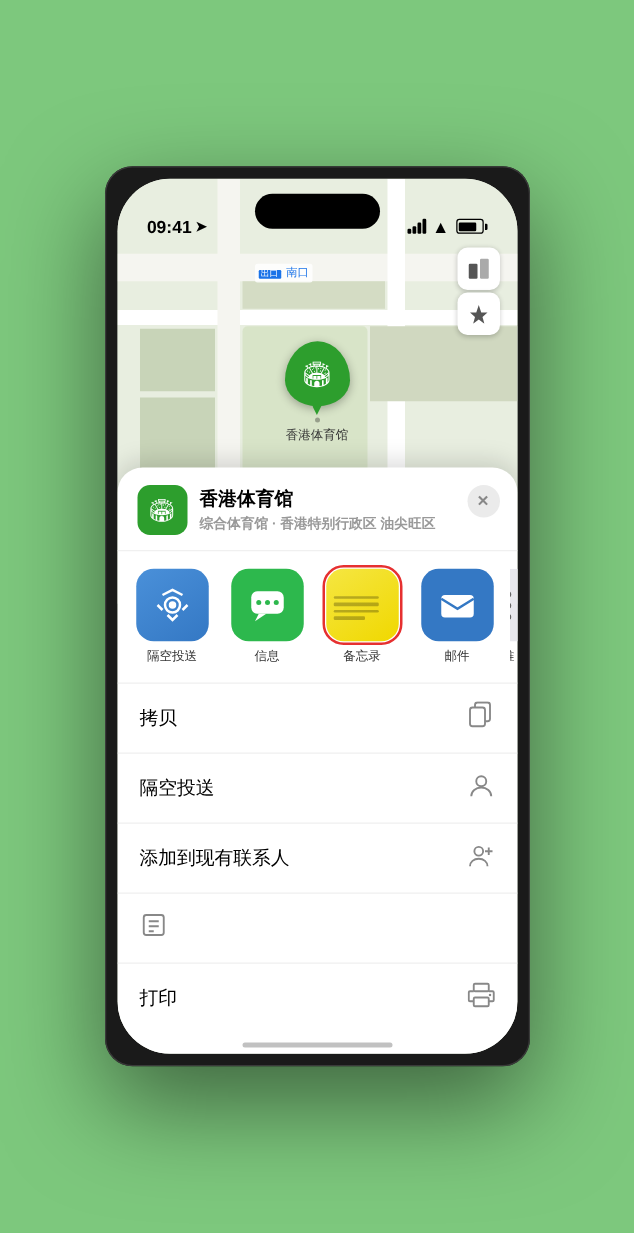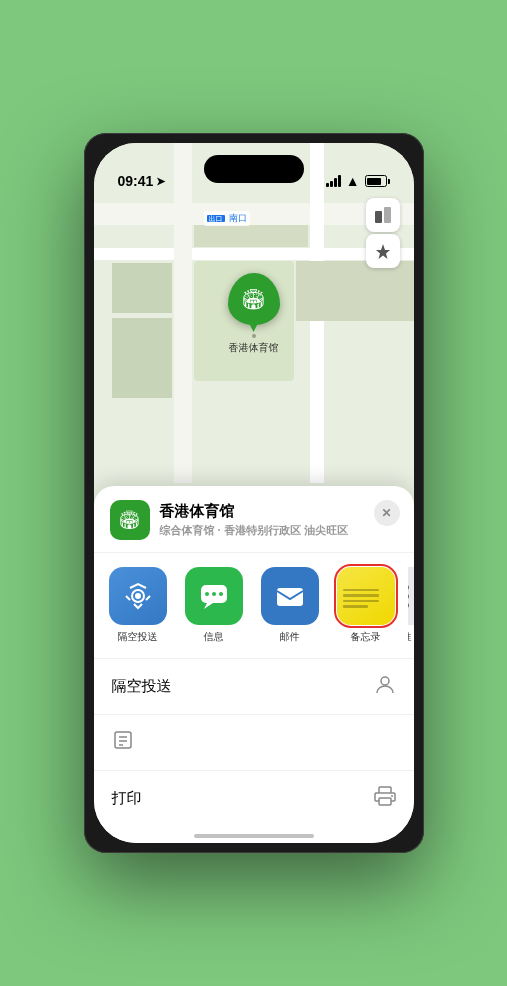--- a/index.html
+++ b/index.html
@@ -464,70 +464,90 @@
           <div class="share-icon messages">
             <svg width="34" height="34" viewBox="0 0 34 34" fill="none">
               <rect x="4" y="6" width="26" height="18" rx="5" fill="white"></rect>
               <polygon points="10,24 7,30 16,24" fill="white"></polygon>
               <circle cx="10" cy="15" r="2" fill="#2db84d"></circle>
               <circle cx="17" cy="15" r="2" fill="#2db84d"></circle>
               <circle cx="24" cy="15" r="2" fill="#2db84d"></circle>
             </svg>
           </div>
           <span class="share-label">信息</span>
-        </div>
-
-        <div class="share-item">
-          <div class="share-icon mail">
-            <svg width="34" height="34" viewBox="0 0 34 34" fill="none">
-              <rect x="4" y="9" width="26" height="18" rx="3" fill="white"></rect>
-              <path d="M4 12 L17 20 L30 12" stroke="#3478c4" stroke-width="2" fill="none"></path>
-            </svg>
-          </div>
-          <span class="share-label">邮件</span>
         </div>
 
         <div class="share-item" style="position:relative;">
           <div style="position:relative;">
             <div style="position:absolute;inset:-3px;border:2.5px solid #e63030;border-radius:17px;z-index:10;pointer-events:none;"></div>
             <div class="share-icon notes" style="border:none;">
               <div style="display:flex;flex-direction:column;gap:3px;padding:6px 6px 2px;width:100%;">
                 <div style="height:2.5px;background:rgba(0,0,0,0.25);border-radius:1px;width:80%;"></div>
                 <div style="height:2.5px;background:rgba(0,0,0,0.25);border-radius:1px;width:80%;"></div>
                 <div style="height:2.5px;background:rgba(0,0,0,0.25);border-radius:1px;width:80%;"></div>
                 <div style="height:2.5px;background:rgba(0,0,0,0.25);border-radius:1px;width:55%;"></div>
               </div>
             </div>
           </div>
           <span class="share-label">备忘录</span>
         </div>
 
+        <div class="share-item">
+          <div class="share-icon mail">
+            <svg width="34" height="34" viewBox="0 0 34 34" fill="none">
+              <rect x="4" y="9" width="26" height="18" rx="3" fill="white"></rect>
+              <path d="M4 12 L17 20 L30 12" stroke="#3478c4" stroke-width="2" fill="none"></path>
+            </svg>
+          </div>
+          <span class="share-label">邮件</span>
+        </div>
+
         <div style="display:flex;flex-direction:column;align-items:center;gap:5px;overflow:hidden;width:28px;flex-shrink:0;">
           <div style="width:58px;height:58px;background:#e8e8ed;border-radius:14px;display:flex;align-items:center;justify-content:center;margin-left:-30px;">
             <div style="display:flex;flex-direction:column;gap:4px;align-items:center;">
               <div style="width:5px;height:5px;background:#666;border-radius:50%;"></div>
               <div style="width:5px;height:5px;background:#666;border-radius:50%;"></div>
               <div style="width:5px;height:5px;background:#666;border-radius:50%;"></div>
             </div>
           </div>
           <span style="font-size:10px;color:#333;margin-left:-30px;">推</span>
         </div>
       </div>
 
+      <div class="action-row">
+        <span class="action-label">拷贝</span>
+        <span class="action-icon">
+          <svg width="22" height="22" viewBox="0 0 22 22" fill="none">
+            <rect x="6" y="1" width="12" height="15" rx="2" stroke="#888" stroke-width="1.5" fill="none"></rect>
+            <rect x="2" y="5" width="12" height="15" rx="2" stroke="#888" stroke-width="1.5" fill="white"></rect>
+          </svg>
+        </span>
+      </div>
 
       <div class="action-row">
         <span class="action-label">隔空投送</span>
         <span class="action-icon">
           <svg width="22" height="22" viewBox="0 0 22 22" fill="none">
             <circle cx="11" cy="8" r="4" stroke="#888" stroke-width="1.5"></circle>
             <path d="M3 20c0-4 3.6-7 8-7s8 3 8 7" stroke="#888" stroke-width="1.5" fill="none"></path>
           </svg>
         </span>
       </div>
 
+      <div class="action-row">
+        <span class="action-label">添加到现有联系人</span>
+        <span class="action-icon">
+          <svg width="22" height="22" viewBox="0 0 22 22" fill="none">
+            <circle cx="9" cy="8" r="3.5" stroke="#888" stroke-width="1.5"></circle>
+            <path d="M2 20c0-3.5 3-6 7-6s7 2.5 7 6" stroke="#888" stroke-width="1.5" fill="none"></path>
+            <line x1="17" y1="5" x2="17" y2="11" stroke="#888" stroke-width="1.5"></line>
+            <line x1="14" y1="8" x2="20" y2="8" stroke="#888" stroke-width="1.5"></line>
+          </svg>
+        </span>
+      </div>
 
       <div class="action-row">
         <span class="action-icon">
           <svg width="22" height="22" viewBox="0 0 22 22" fill="none">
             <rect x="3" y="3" width="16" height="16" rx="2" stroke="#888" stroke-width="1.5" fill="none"></rect>
             <line x1="7" y1="8" x2="15" y2="8" stroke="#888" stroke-width="1.5"></line>
             <line x1="7" y1="12" x2="15" y2="12" stroke="#888" stroke-width="1.5"></line>
             <line x1="7" y1="16" x2="11" y2="16" stroke="#888" stroke-width="1.5"></line>
           </svg>
         </span>

